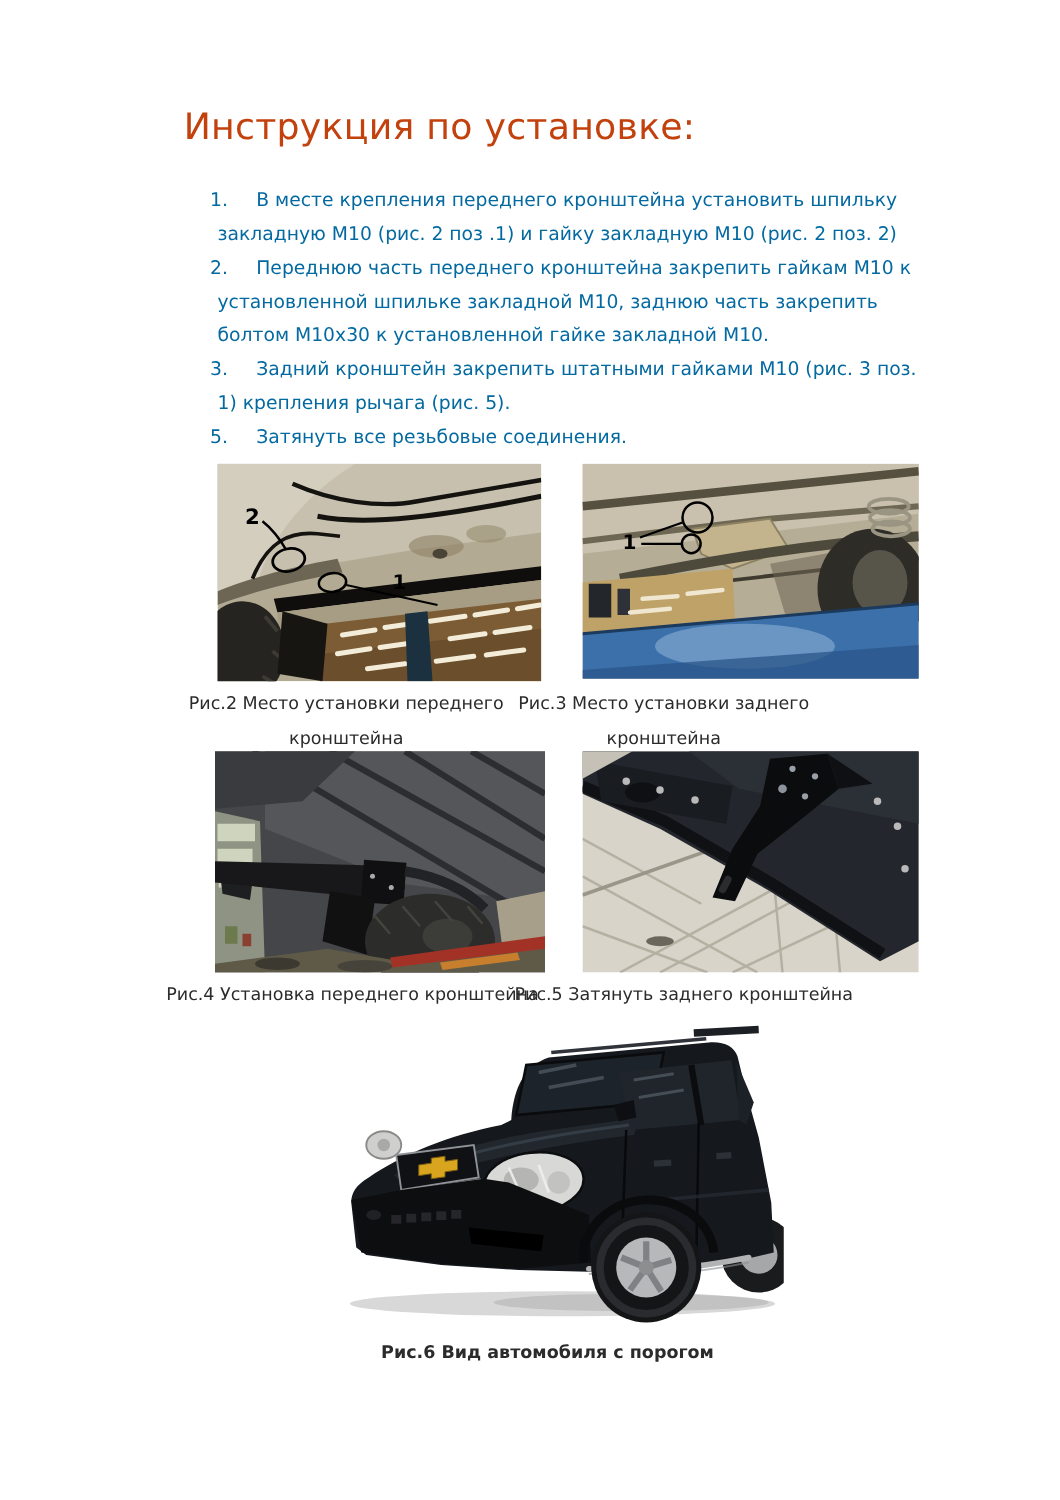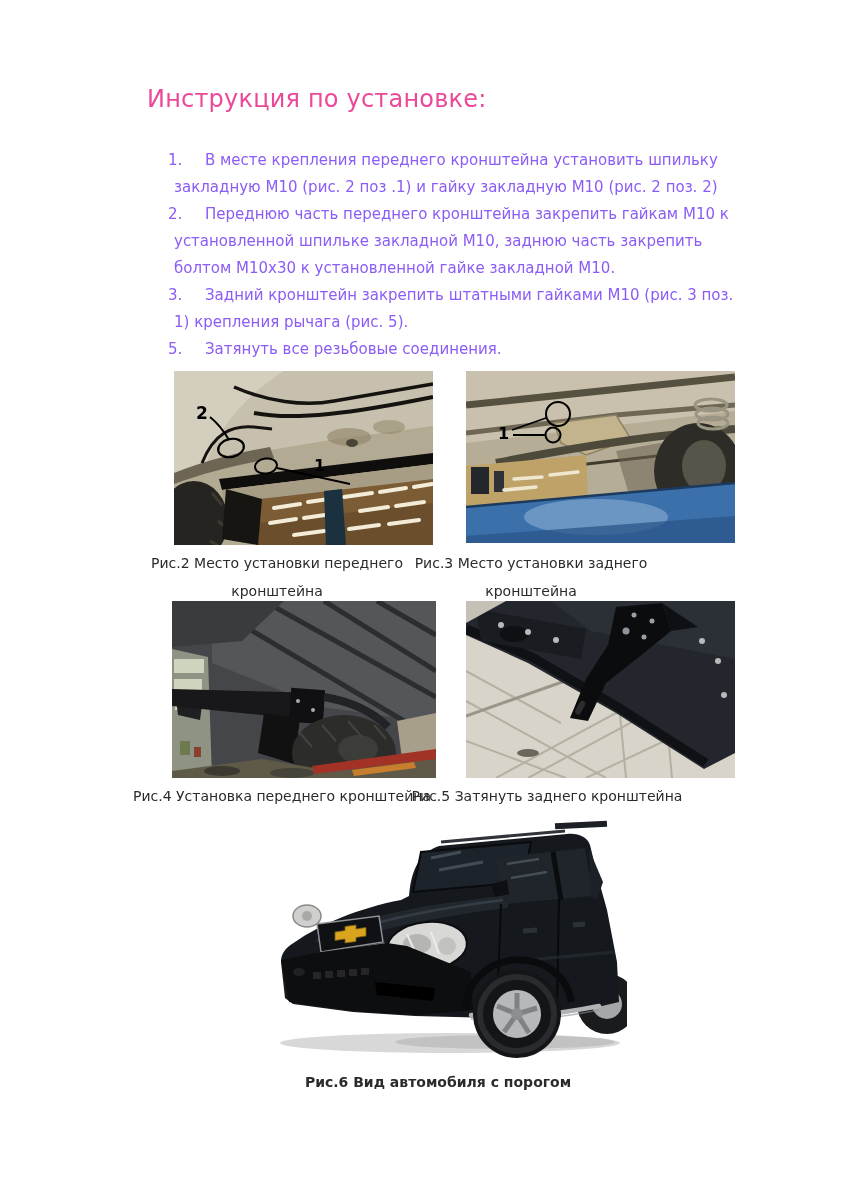--- a/index.html
+++ b/index.html
@@ -1,21 +1,21 @@
 <!DOCTYPE html>
 <html lang="ru"><head>
 <meta charset="utf-8">
 <style>
   html,body{margin:0;padding:0;background:#ffffff;}
   .canvas{position:relative;width:848px;height:1200px;background:#ffffff;overflow:hidden;
           font-family:"DejaVu Sans","Liberation Sans",sans-serif;color:#1a1a1a;}
-  .title{position:absolute;left:147px;top:86px;font-size:24px;line-height:1.1;
-         font-weight:400;color:#ec4899;letter-spacing:.2px;}
+  .title{position:absolute;left:147px;top:86px;font-size:29px;line-height:1.1;
+         font-weight:400;color:#c2410c;letter-spacing:.2px;}
   .instructions{position:absolute;left:148px;top:147px;width:680px;
-                font-size:15px;line-height:27px;color:#8b5cf6;}
+                font-size:15px;line-height:27px;color:#0369a1;}
   .li{margin-left:26px;text-indent:-6px;}
   .num{display:inline-block;width:37px;text-indent:0;}
   .txt{white-space:pre-wrap;}
   .fig{position:absolute;}
   .fig svg{display:block;width:100%;height:100%;}
   .cap{position:absolute;width:300px;text-align:center;font-size:14px;line-height:28px;
        color:#2b2b2b;}
   .callout{font-family:"DejaVu Sans","Liberation Sans",sans-serif;font-weight:700;}
 </style>
 </head>

